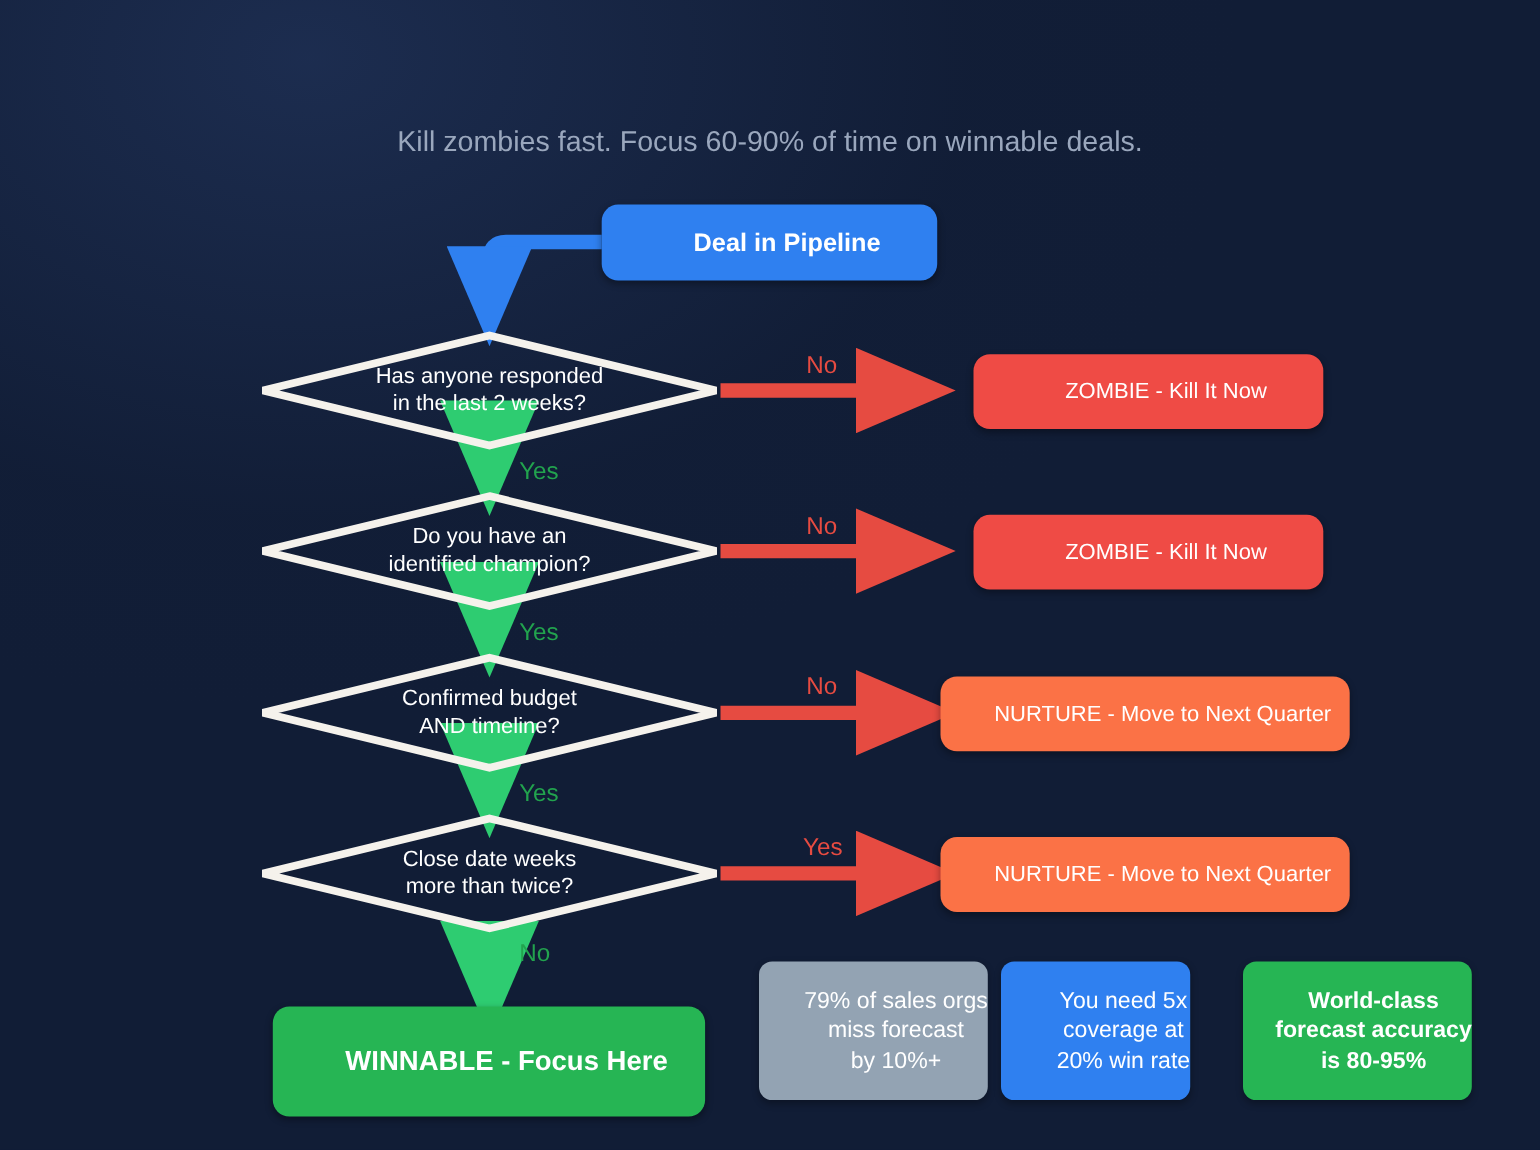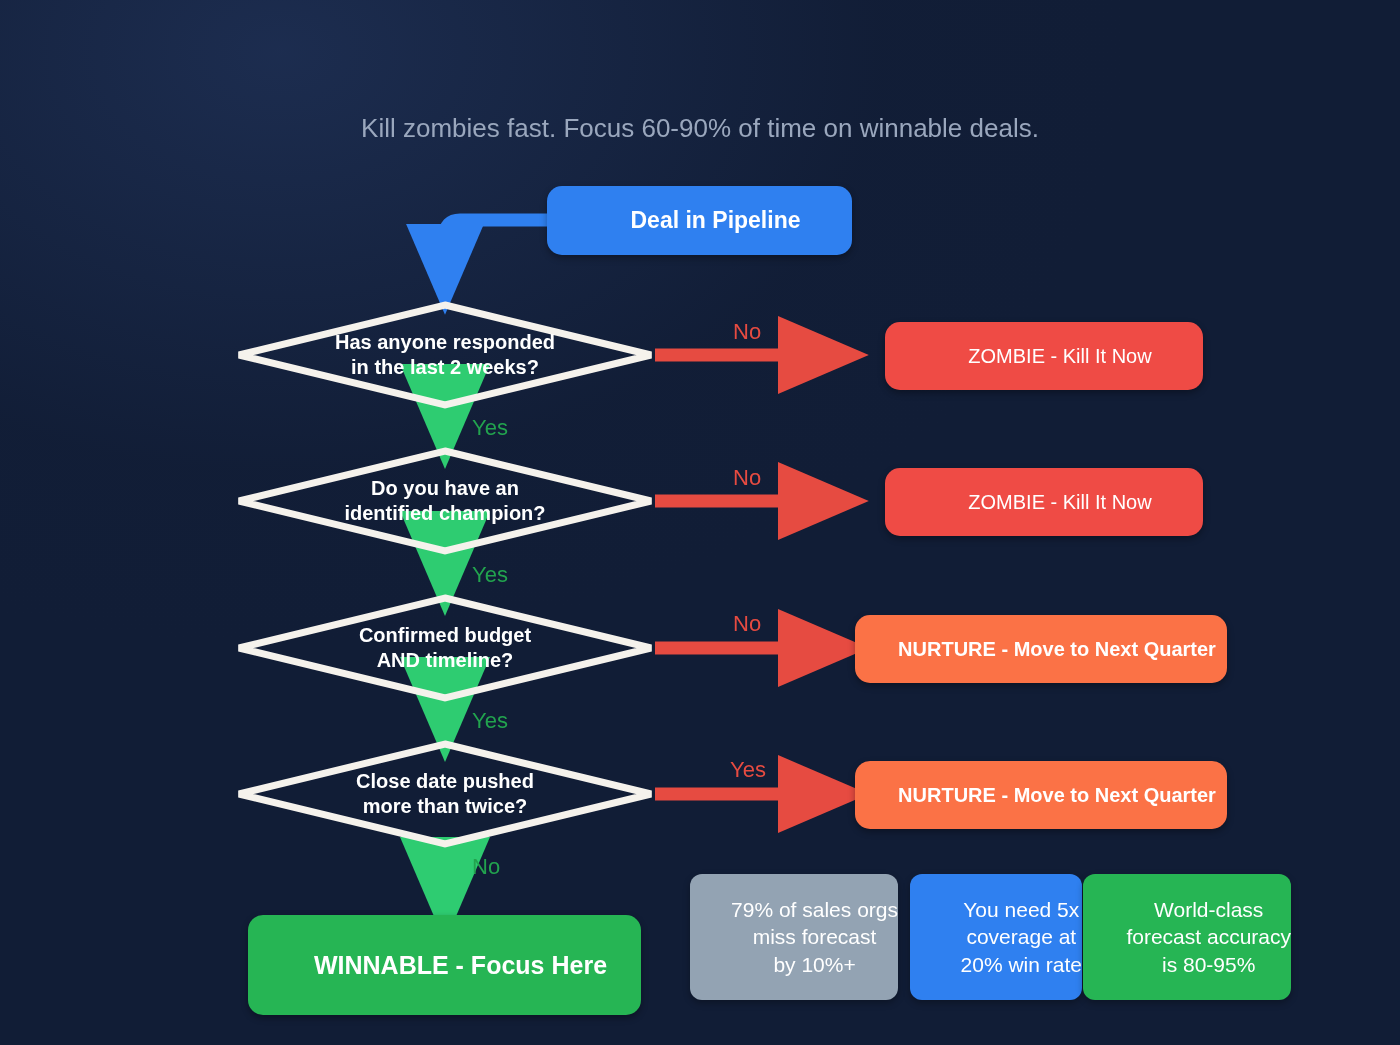--- a/index.html
+++ b/index.html
@@ -79,21 +79,21 @@
     font-weight: bold;
     border-radius: 15px;
   }
 
   
   .term {
     font-size: 20px;
     border-radius: 15px;
   }
   .term.zombie { background: #ef4b45; margin-left: 30px; }
-  .term.nurture { background: #fb7246; font-weight: bold; }
+  .term.nurture { background: #fb7246; }
   .term.winnable {
     background: #26b554;
     font-size: 25px;
     font-weight: bold;
   }
 
   #zombie-1 { left: 855px; top: 322px; width: 318px; height: 68px; }
   #zombie-2 { left: 855px; top: 468px; width: 318px; height: 68px; }
   #nurture-1 { left: 855px; top: 615px; width: 372px; height: 68px; }
   #nurture-2 { left: 855px; top: 761px; width: 372px; height: 68px; }
@@ -118,21 +118,20 @@
     width: 420px;
     height: 108px;
     display: flex;
     align-items: center;
     justify-content: center;
     text-align: center;
     color: #ffffff;
     font-size: 20px;
     line-height: 1.25;
     white-space: pre-line;
-    font-weight: bold;
   }
   #diamond-1 { left: 235px; top: 301px; }
   #diamond-2 { left: 235px; top: 447px; }
   #diamond-3 { left: 235px; top: 594px; }
   #diamond-4 { left: 235px; top: 740px; }
 
   
   #wires {
     position: absolute;
     left: 0;
@@ -174,21 +173,21 @@
     font-size: 21px;
     line-height: 1.3;
     border-radius: 12px;
     white-space: pre-line;
     box-shadow: 0 3px 7px rgba(0,0,0,0.3);
     top: 874px;
     height: 126px;
   }
   #stat-1 { left: 690px; width: 208px; background: #93a3b3; }
   #stat-2 { left: 910px; width: 172px; background: #2f80f0; }
-  #stat-3 { left: 1083px; width: 208px; background: #26b554; }
+  #stat-3 { left: 1130px; width: 208px; background: #26b554; font-weight: bold; }
 </style>
 </head>
 <body>
 
 <div id="root">
 
   <div class="hdr" id="subtitle">Kill zombies fast. Focus 60-90% of time on winnable deals.</div>
 
   <svg id="wires" viewBox="0 0 1400 1045">
     <defs>
@@ -263,21 +262,21 @@
       <polygon points="210,4 416,54 210,104 4,54" fill="none" stroke="#f5f2ec" stroke-width="7" stroke-linejoin="miter"></polygon>
     </svg>
     <div class="dlabel">Do you have an
 identified champion?</div>
   </div>
 
   <div class="diamond" id="diamond-4">
     <svg width="420" height="108" viewBox="0 0 420 108">
       <polygon points="210,4 416,54 210,104 4,54" fill="none" stroke="#f5f2ec" stroke-width="7" stroke-linejoin="miter"></polygon>
     </svg>
-    <div class="dlabel">Close date pushed
+    <div class="dlabel">Close date weeks
 more than twice?</div>
   </div>
 
   <div class="edge-label no-red" id="lbl-no-1">No</div>
   <div class="edge-label yes-grn" id="lbl-yes-a">Yes</div>
 
   <div class="edge-label no-red" id="lbl-no-2">No</div>
   <div class="edge-label yes-grn" id="lbl-yes-b">Yes</div>
 
   <div class="edge-label no-red" id="lbl-no-3">No</div>

